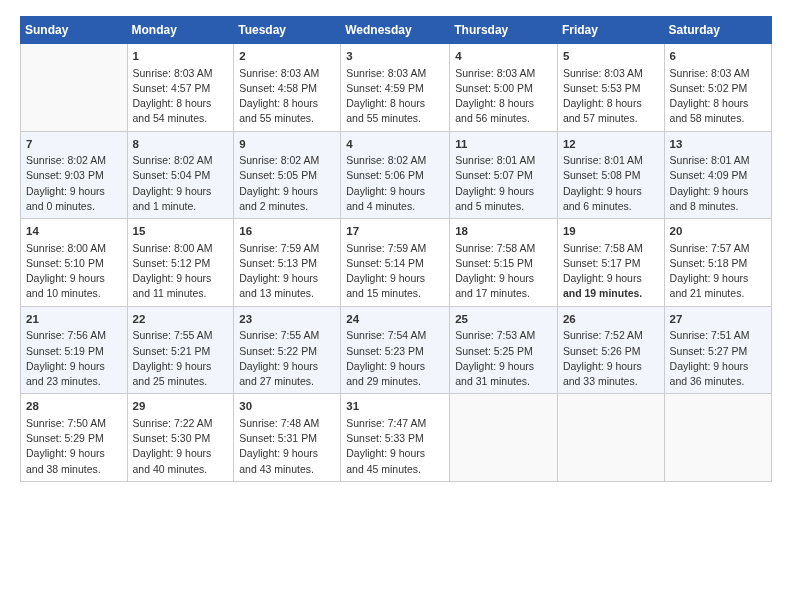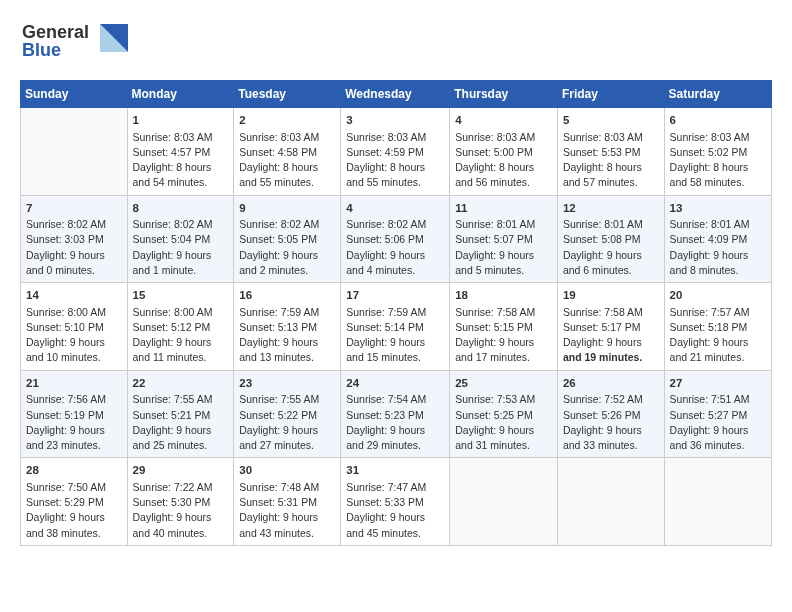--- a/index.html
+++ b/index.html
@@ -80,37 +80,20 @@
       font-weight: bold;
       font-size: 11.5px;
       display: block;
       margin-bottom: 1px;
     }
   </style>
 </head>
 <body>
 
 <div class="container">
-  <div class="header-row">
-    <div class="logo">
-      <div>
-        <svg width="110" height="48" viewBox="0 0 110 48">
-          <text x="2" y="22" font-family="Arial" font-size="18" font-weight="bold" fill="#333">General</text>
-          <text x="2" y="40" font-family="Arial" font-size="18" font-weight="bold" fill="#2a5db0">Blue</text>
-
-          <polygon points="80,8 108,8 108,36" fill="#2a5db0"></polygon>
-          <polygon points="80,8 80,36 108,36" fill="#5a9fd4" opacity="0.5"></polygon>
-        </svg>
-      </div>
-    </div>
-    <div class="title-block">
-      <div class="month-title"></div>
-      <div class="subtitle"></div>
-    </div>
-  </div>
 
   <table>
     <thead>
       <tr>
       <th>Sunday</th>
           <th>Monday</th>
           <th>Tuesday</th>
           <th>Wednesday</th>
           <th>Thursday</th>
           <th>Friday</th>
@@ -160,21 +143,21 @@
             <span style="display: block;">Sunrise: 8:03 AM</span>
             <span style="display: block;">Sunset: 5:02 PM</span>
             <span style="display: block;">Daylight: 8 hours</span>
             <span style="display: block;">and 58 minutes.</span>
           </td>
         </tr>
         <tr>
           <td>
             <span class="day-num">7</span>
             <span style="display: block;">Sunrise: 8:02 AM</span>
-            <span style="display: block;">Sunset: 3:03 PM</span>
+            <span style="display: block;">Sunset: 9:03 PM</span>
             <span style="display: block;">Daylight: 9 hours</span>
             <span style="display: block;">and 0 minutes.</span>
           </td>
           <td>
             <span class="day-num">8</span>
             <span style="display: block;">Sunrise: 8:02 AM</span>
             <span style="display: block;">Sunset: 5:04 PM</span>
             <span style="display: block;">Daylight: 9 hours</span>
             <span style="display: block;">and 1 minute.</span>
           </td>

